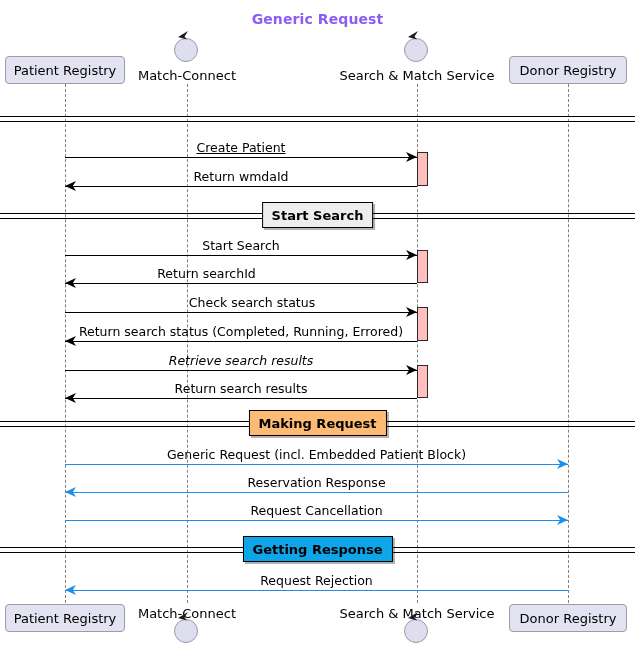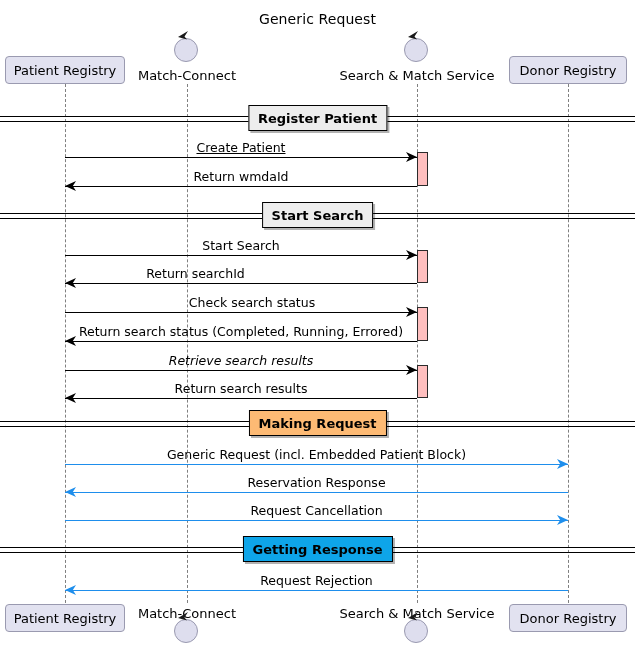--- a/index.html
+++ b/index.html
@@ -6,21 +6,21 @@
   body{
     width:635px;height:652px;
     font-family:"DejaVu Sans","Liberation Sans",sans-serif;
     -webkit-font-smoothing:antialiased;
   }
   #diagram{position:relative;width:635px;height:652px;overflow:hidden;}
 
   
   .diagram-title{
     position:absolute;left:0;top:11px;width:635px;text-align:center;
-    font-size:14px;font-weight:normal;color:#000000;letter-spacing:.1px;
+    font-size:14px;font-weight:bold;color:#8b5cf6;letter-spacing:.1px;
   }
 
   
   .lifeline{
     position:absolute;width:0;border-left:1px dashed #808080;
   }
 
   
   .participant-box{
     position:absolute;
@@ -97,21 +97,20 @@
     </div>
   <div id="layer-activations">
       <div class="activation" style="left: 417px; top: 152px; height: 34px; background: rgb(255, 191, 191);"></div>
       <div class="activation" style="left: 417px; top: 250px; height: 33px; background: rgb(255, 191, 191);"></div>
       <div class="activation" style="left: 417px; top: 307px; height: 34px; background: rgb(255, 191, 191);"></div>
       <div class="activation" style="left: 417px; top: 365px; height: 33px; background: rgb(255, 191, 191);"></div>
     </div>
   <div id="layer-sections">
       <div class="divider" style="top: 105px;">
         <div class="rule"></div>
-        <div class="chip" style="background: rgb(237, 237, 237);">Register Patient</div>
       </div>
       <div class="divider" style="top: 202px;">
         <div class="rule"></div>
         <div class="chip" style="background: rgb(237, 237, 237);">Start Search</div>
       </div>
       <div class="divider" style="top: 410px;">
         <div class="rule"></div>
         <div class="chip" style="background: #fdba74;">Making Request</div>
       </div>
       <div class="divider" style="top: 536px;">
@@ -148,21 +147,21 @@
       </div>
       <div class="msg-label" style="left: 65px; width: 352px; top: 238px;">Start Search</div>
       <div class="msg" style="left: 65px; top: 283px; width: 352px;">
         <div class="line" style="border-top-color: rgb(0, 0, 0);"></div>
         <div class="head" style="left: 0px;">
           <svg width="14" height="12">
             <path d="M11,0 L0,5 L11,10 L7.8,5 Z" fill="#000000"></path>
           </svg>
         </div>
       </div>
-      <div class="msg-label" style="left: 54px; width: 283px; top: 266px;">Return searchId</div>
+      <div class="msg-label" style="left: 65px; width: 283px; top: 266px;">Return searchId</div>
       <div class="msg" style="left: 65px; top: 312px; width: 352px;">
         <div class="line" style="border-top-color: rgb(0, 0, 0);"></div>
         <div class="head" style="left: 341px;">
           <svg width="14" height="12">
             <path d="M0,0 L11,5 L0,10 L3.2,5 Z" fill="#000000"></path>
           </svg>
         </div>
       </div>
       <div class="msg-label" style="left: 76px; width: 352px; top: 295px;">Check search status</div>
       <div class="msg" style="left: 65px; top: 341px; width: 352px;">

